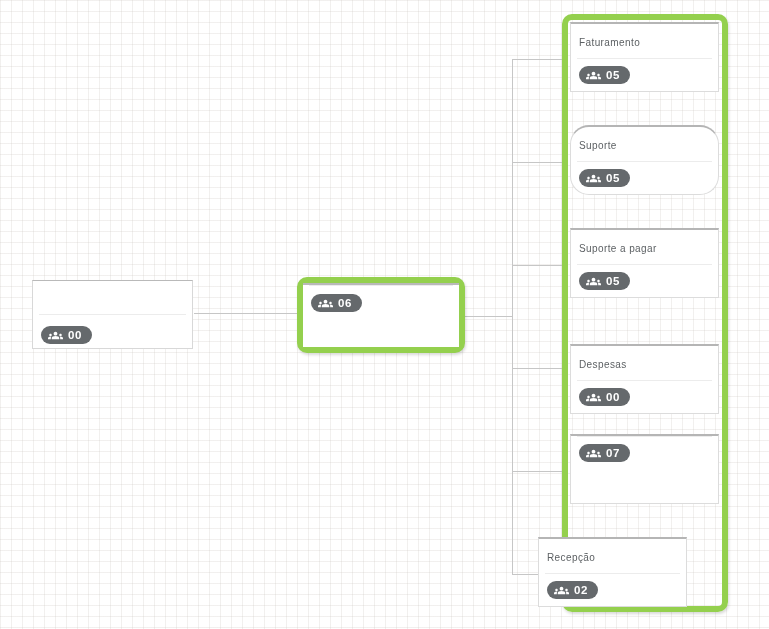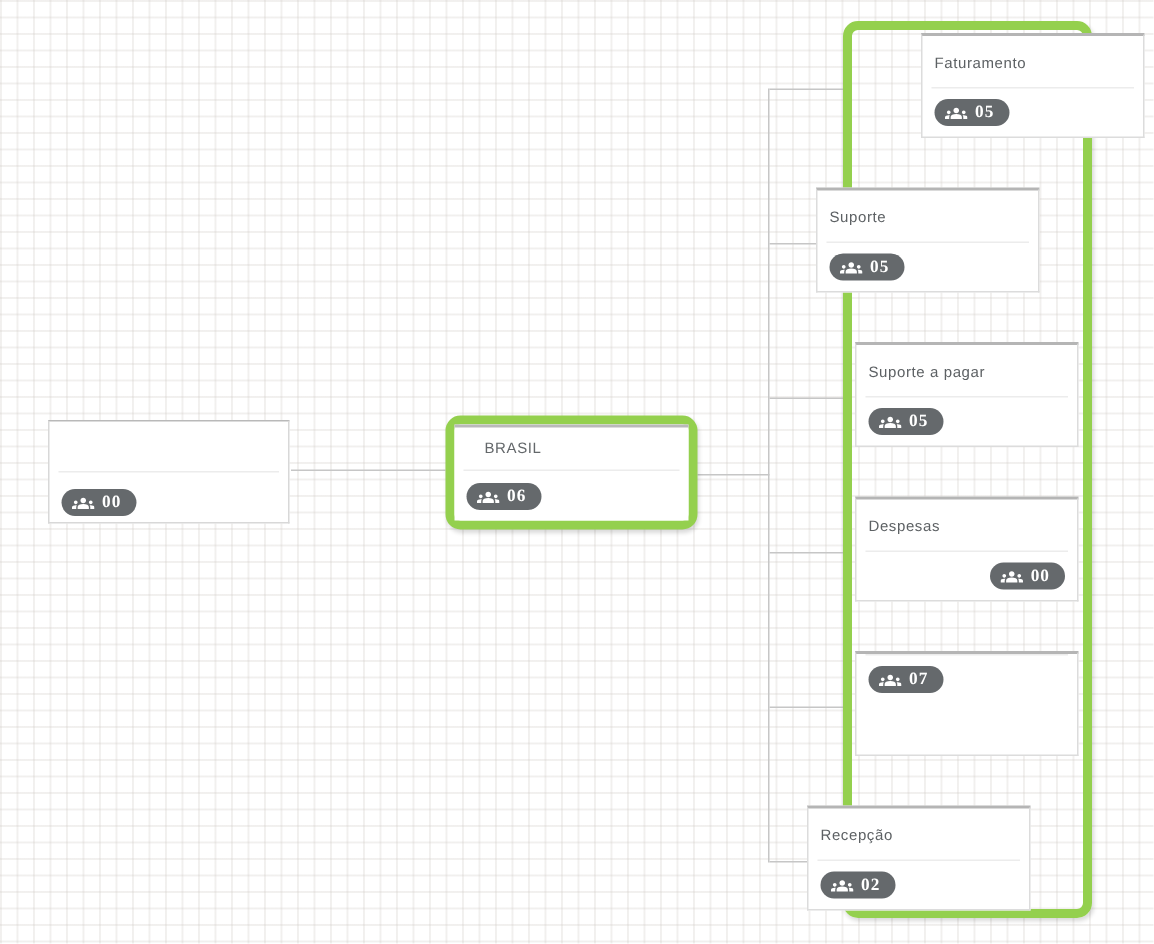--- a/index.html
+++ b/index.html
@@ -32,21 +32,20 @@
   }
   .n-sep{border-top:1px solid #ececec;margin:0 6px;}
   .n-badges{padding:8px 8px 0 8px;}
 
   .badge{
     display:inline-flex;align-items:center;gap:5px;
     height:18px;padding:0 10px 0 7px;border-radius:10px;
     background:#65696c;color:#fff;
     font-size:11.5px;font-weight:700;letter-spacing:.7px;
     cursor:pointer;
-    font-family:Liberation Serif, serif;
   }
   .badge svg{display:block;}
 
   
   .hl{
     position:absolute;box-sizing:border-box;
     border:6px solid #94d04e;border-radius:10px;
     box-shadow:1px 2px 3px rgba(0,0,0,.15);
   }
   .hl-node{background:#fff;}
@@ -96,53 +95,52 @@
           <path d="M12 12.75c1.63 0 3.07.39 4.24.9 1.08.48 1.76 1.56 1.76 2.73V18H6v-1.61c0-1.18.68-2.26 1.76-2.73 1.17-.52 2.61-.91 4.24-.91zM4 13c1.1 0 2-.9 2-2s-.9-2-2-2-2 .9-2 2 .9 2 2 2zm1.13 1.1c-.37-.06-.74-.1-1.13-.1-.99 0-1.93.21-2.78.58C.48 14.9 0 15.62 0 16.43V18h4.5v-1.61c0-.83.23-1.61.63-2.29zM20 13c1.1 0 2-.9 2-2s-.9-2-2-2-2 .9-2 2 .9 2 2 2zm4 3.43c0-.81-.48-1.53-1.22-1.85-.85-.37-1.79-.58-2.78-.58-.39 0-.76.04-1.13.1.4.68.63 1.46.63 2.29V18H24v-1.57zM12 6c1.66 0 3 1.34 3 3s-1.34 3-3 3-3-1.34-3-3 1.34-3 3-3z"></path>
         </svg>
       </span>
       <span>00</span>
     </span>
   </div>
 </div>
 
 <div class="hl hl-node" style="left:297px;top:277px;width:168px;height:76px;cursor:pointer;">
   <div class="inner-card brasil-card">
-    <div class="n-title">BRASIL</div>
     <div class="n-sep"></div>
     <div class="n-badges">
       <span class="badge">
         <span>
           <svg width="15" height="11" viewBox="0 5.5 24 13" fill="#ffffff" xmlns="http://www.w3.org/2000/svg">
             <path d="M12 12.75c1.63 0 3.07.39 4.24.9 1.08.48 1.76 1.56 1.76 2.73V18H6v-1.61c0-1.18.68-2.26 1.76-2.73 1.17-.52 2.61-.91 4.24-.91zM4 13c1.1 0 2-.9 2-2s-.9-2-2-2-2 .9-2 2 .9 2 2 2zm1.13 1.1c-.37-.06-.74-.1-1.13-.1-.99 0-1.93.21-2.78.58C.48 14.9 0 15.62 0 16.43V18h4.5v-1.61c0-.83.23-1.61.63-2.29zM20 13c1.1 0 2-.9 2-2s-.9-2-2-2-2 .9-2 2 .9 2 2 2zm4 3.43c0-.81-.48-1.53-1.22-1.85-.85-.37-1.79-.58-2.78-.58-.39 0-.76.04-1.13.1.4.68.63 1.46.63 2.29V18H24v-1.57zM12 6c1.66 0 3 1.34 3 3s-1.34 3-3 3-3-1.34-3-3 1.34-3 3-3z"></path>
           </svg>
         </span>
         <span>06</span>
       </span>
     </div>
   </div>
 </div>
 
 <div class="hl" style="left:562px;top:14px;width:166px;height:598px;"></div>
 
-<div class="child-card" style="left:570px;top:22px;margin-left:44px;">
+<div class="child-card" style="left:570px;top:22px;">
   <div class="n-title">Faturamento</div>
   <div class="n-sep"></div>
   <div class="n-badges">
     <span class="badge">
       <span>
         <svg width="15" height="11" viewBox="0 5.5 24 13" fill="#ffffff" xmlns="http://www.w3.org/2000/svg">
             <path d="M12 12.75c1.63 0 3.07.39 4.24.9 1.08.48 1.76 1.56 1.76 2.73V18H6v-1.61c0-1.18.68-2.26 1.76-2.73 1.17-.52 2.61-.91 4.24-.91zM4 13c1.1 0 2-.9 2-2s-.9-2-2-2-2 .9-2 2 .9 2 2 2zm1.13 1.1c-.37-.06-.74-.1-1.13-.1-.99 0-1.93.21-2.78.58C.48 14.9 0 15.62 0 16.43V18h4.5v-1.61c0-.83.23-1.61.63-2.29zM20 13c1.1 0 2-.9 2-2s-.9-2-2-2-2 .9-2 2 .9 2 2 2zm4 3.43c0-.81-.48-1.53-1.22-1.85-.85-.37-1.79-.58-2.78-.58-.39 0-.76.04-1.13.1.4.68.63 1.46.63 2.29V18H24v-1.57zM12 6c1.66 0 3 1.34 3 3s-1.34 3-3 3-3-1.34-3-3 1.34-3 3-3z"></path>
           </svg>
       </span>
       <span>05</span>
     </span>
   </div>
 </div>
 
-<div class="child-card" style="left:544px;top:125px;">
+<div class="child-card" style="left:570px;top:125px;border-radius:19px;">
   <div class="n-title">Suporte</div>
   <div class="n-sep"></div>
   <div class="n-badges">
     <span class="badge">
       <span>
         <svg width="15" height="11" viewBox="0 5.5 24 13" fill="#ffffff" xmlns="http://www.w3.org/2000/svg">
             <path d="M12 12.75c1.63 0 3.07.39 4.24.9 1.08.48 1.76 1.56 1.76 2.73V18H6v-1.61c0-1.18.68-2.26 1.76-2.73 1.17-.52 2.61-.91 4.24-.91zM4 13c1.1 0 2-.9 2-2s-.9-2-2-2-2 .9-2 2 .9 2 2 2zm1.13 1.1c-.37-.06-.74-.1-1.13-.1-.99 0-1.93.21-2.78.58C.48 14.9 0 15.62 0 16.43V18h4.5v-1.61c0-.83.23-1.61.63-2.29zM20 13c1.1 0 2-.9 2-2s-.9-2-2-2-2 .9-2 2 .9 2 2 2zm4 3.43c0-.81-.48-1.53-1.22-1.85-.85-.37-1.79-.58-2.78-.58-.39 0-.76.04-1.13.1.4.68.63 1.46.63 2.29V18H24v-1.57zM12 6c1.66 0 3 1.34 3 3s-1.34 3-3 3-3-1.34-3-3 1.34-3 3-3z"></path>
           </svg>
       </span>
       <span>05</span>
@@ -158,21 +156,21 @@
       <span>
         <svg width="15" height="11" viewBox="0 5.5 24 13" fill="#ffffff" xmlns="http://www.w3.org/2000/svg">
             <path d="M12 12.75c1.63 0 3.07.39 4.24.9 1.08.48 1.76 1.56 1.76 2.73V18H6v-1.61c0-1.18.68-2.26 1.76-2.73 1.17-.52 2.61-.91 4.24-.91zM4 13c1.1 0 2-.9 2-2s-.9-2-2-2-2 .9-2 2 .9 2 2 2zm1.13 1.1c-.37-.06-.74-.1-1.13-.1-.99 0-1.93.21-2.78.58C.48 14.9 0 15.62 0 16.43V18h4.5v-1.61c0-.83.23-1.61.63-2.29zM20 13c1.1 0 2-.9 2-2s-.9-2-2-2-2 .9-2 2 .9 2 2 2zm4 3.43c0-.81-.48-1.53-1.22-1.85-.85-.37-1.79-.58-2.78-.58-.39 0-.76.04-1.13.1.4.68.63 1.46.63 2.29V18H24v-1.57zM12 6c1.66 0 3 1.34 3 3s-1.34 3-3 3-3-1.34-3-3 1.34-3 3-3z"></path>
           </svg>
       </span>
       <span>05</span>
     </span>
   </div>
 </div>
 
-<div class="child-card" style="left:570px;top:331px;text-align:right;">
+<div class="child-card" style="left:570px;top:344px;">
   <div class="n-title">Despesas</div>
   <div class="n-sep"></div>
   <div class="n-badges">
     <span class="badge">
       <span>
         <svg width="15" height="11" viewBox="0 5.5 24 13" fill="#ffffff" xmlns="http://www.w3.org/2000/svg">
             <path d="M12 12.75c1.63 0 3.07.39 4.24.9 1.08.48 1.76 1.56 1.76 2.73V18H6v-1.61c0-1.18.68-2.26 1.76-2.73 1.17-.52 2.61-.91 4.24-.91zM4 13c1.1 0 2-.9 2-2s-.9-2-2-2-2 .9-2 2 .9 2 2 2zm1.13 1.1c-.37-.06-.74-.1-1.13-.1-.99 0-1.93.21-2.78.58C.48 14.9 0 15.62 0 16.43V18h4.5v-1.61c0-.83.23-1.61.63-2.29zM20 13c1.1 0 2-.9 2-2s-.9-2-2-2-2 .9-2 2 .9 2 2 2zm4 3.43c0-.81-.48-1.53-1.22-1.85-.85-.37-1.79-.58-2.78-.58-.39 0-.76.04-1.13.1.4.68.63 1.46.63 2.29V18H24v-1.57zM12 6c1.66 0 3 1.34 3 3s-1.34 3-3 3-3-1.34-3-3 1.34-3 3-3z"></path>
           </svg>
       </span>
       <span>00</span>

